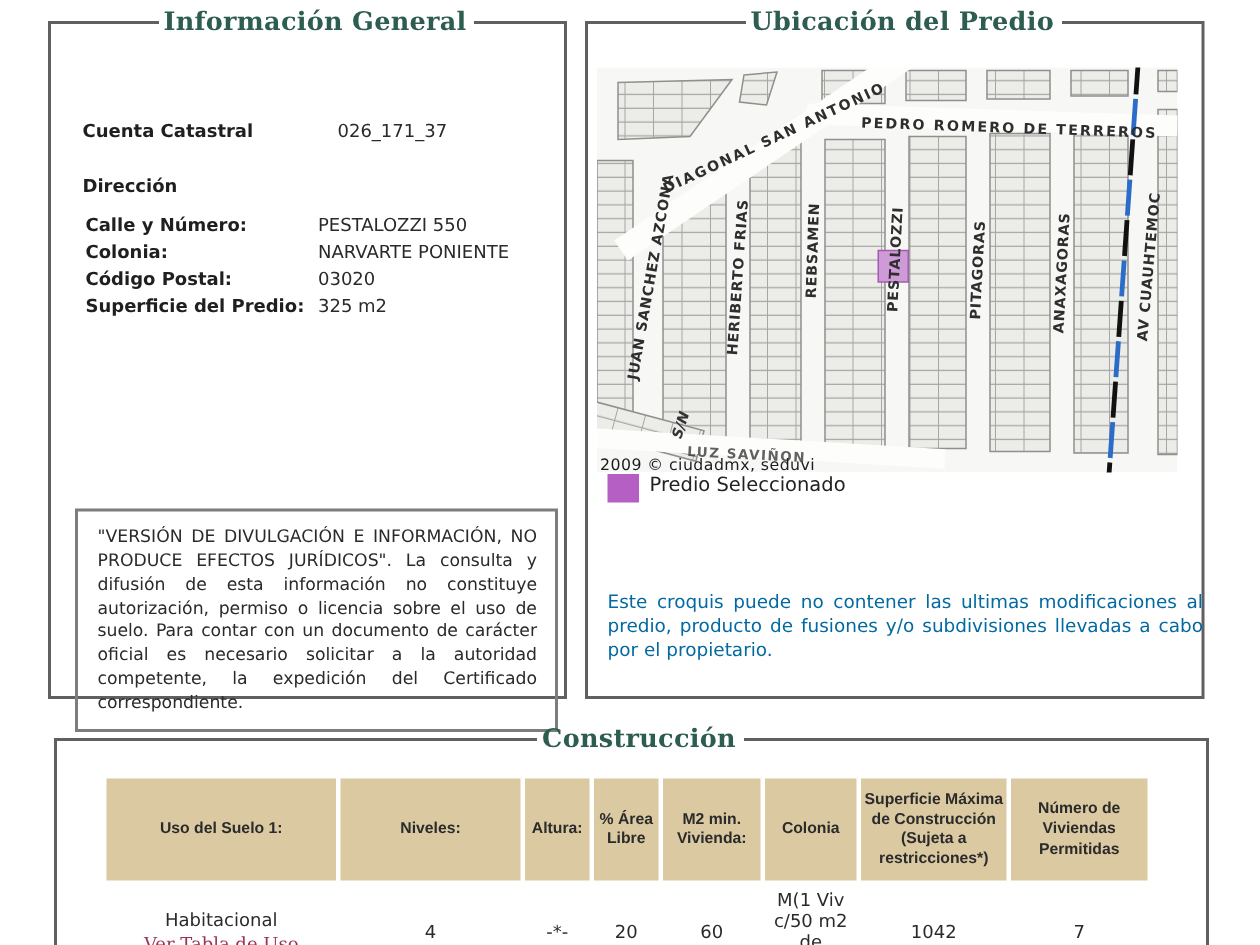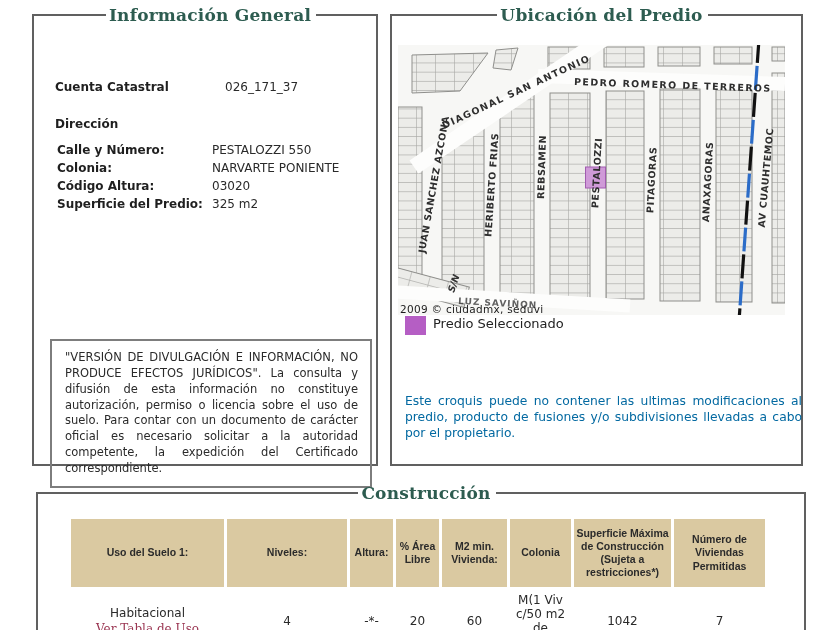--- a/index.html
+++ b/index.html
@@ -109,21 +109,21 @@
   <div class="addr">
     <div class="frow">
       <span class="lbl">Calle y Número:</span>
       <span class="val">PESTALOZZI 550</span>
     </div>
     <div class="frow">
       <span class="lbl">Colonia:</span>
       <span class="val">NARVARTE PONIENTE</span>
     </div>
     <div class="frow">
-      <span class="lbl">Código Altura:</span>
+      <span class="lbl">Código Postal:</span>
       <span class="val">03020</span>
     </div>
     <div class="frow">
       <span class="lbl">Superficie del Predio:</span>
       <span class="val">325 m2</span>
     </div>
   </div>
 
   <div class="disclaimer">
     <span>"VERSIÓN DE DIVULGACIÓN E INFORMACIÓN, NO PRODUCE EFECTOS JURÍDICOS". La consulta y difusión de esta información no constituye autorización, permiso o licencia sobre el uso de suelo. Para contar con un documento de carácter oficial es necesario solicitar a la autoridad competente, la expedición del Certificado correspondiente.</span>

